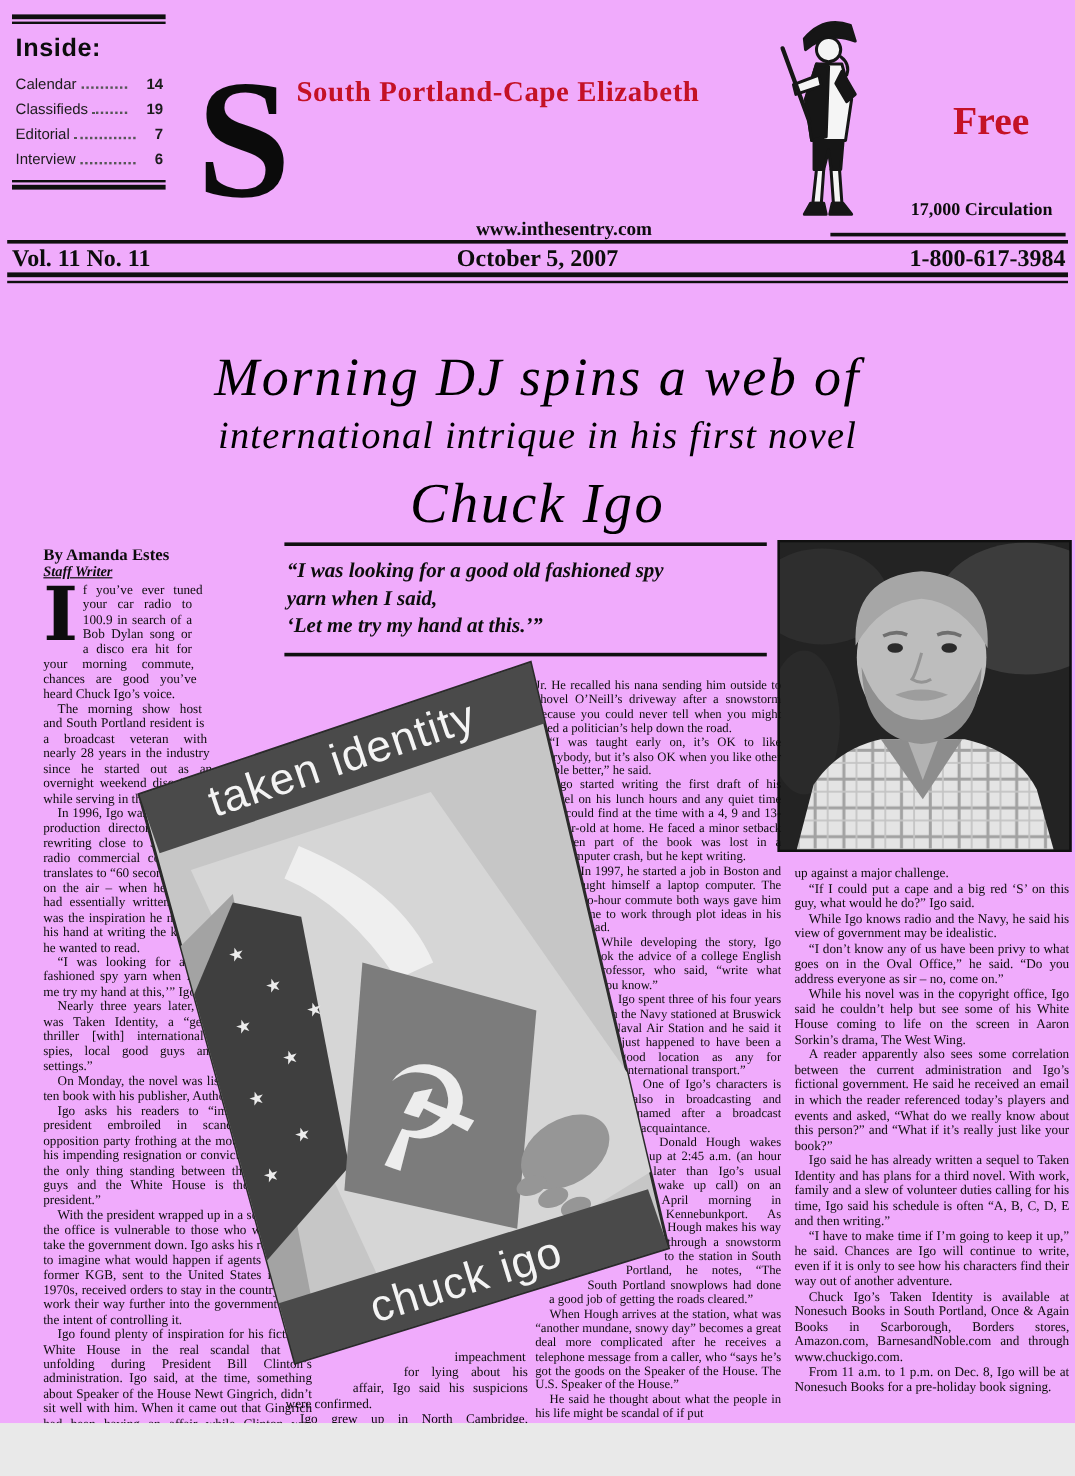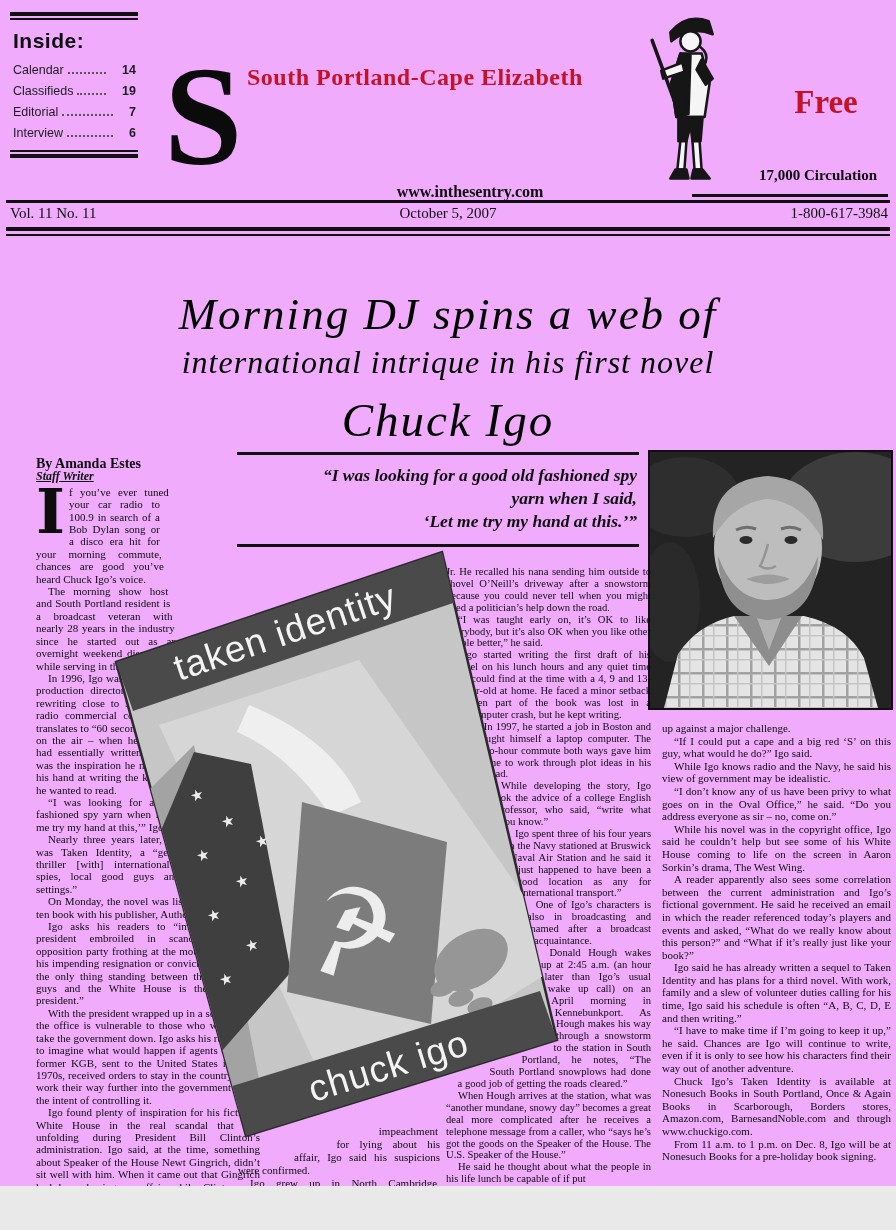--- a/index.html
+++ b/index.html
@@ -32,38 +32,38 @@
   .free{position:absolute;left:760px;top:84px;width:132px;text-align:center;
         font-weight:bold;font-size:33px;}
   .circ{position:absolute;left:742px;top:122px;width:152px;text-align:center;
         font-weight:bold;font-size:15px;margin-top:45px;}
   .minuteman{position:absolute;left:638px;top:10px;width:106px;height:186px;}
   .ground{position:absolute;left:692px;top:194px;width:196px;height:3px;background:#101010;}
 
   
   .bar-top{position:absolute;left:6px;top:200px;width:884px;height:3px;background:#101010;}
   .bar-row{position:absolute;left:6px;top:205px;width:884px;height:20px;
-           font-weight:normal;font-size:15px;}
+           font-weight:bold;font-size:20px;}
   .bar-row .v{position:absolute;left:4px;}
   .bar-row .d{position:absolute;left:0;right:0;text-align:center;}
   .bar-row .p{position:absolute;right:2px;}
   .bar-bot1{position:absolute;left:6px;top:227px;width:884px;height:4px;background:#101010;}
   .bar-bot2{position:absolute;left:6px;top:234px;width:884px;height:2px;background:#101010;}
 
   
   .headline{position:absolute;left:0;top:288px;width:896px;text-align:center;
             font-family:cursive;font-style:italic;color:#000;}
   .h-line1{font-size:45px;letter-spacing:2px;}
   .h-line2{font-size:32px;letter-spacing:1px;margin-top:4px;}
   .h-line3{font-size:47px;letter-spacing:2px;margin-top:12px;}
 
   
   .pullquote{position:absolute;left:237px;top:452px;width:402px;box-sizing:border-box;
              border-top:3px solid #101010;border-bottom:3px solid #101010;
-             padding:9px 2px 11px;text-align:right;font-weight:bold;font-style:italic;
+             padding:9px 2px 11px;text-align:left;font-weight:bold;font-style:italic;
              font-size:17.5px;line-height:1.32;}
 
   
   .photo{position:absolute;left:648px;top:450px;width:245px;height:260px;
          border:2px solid #101010;box-sizing:border-box;background:#222;}
   .photo svg{display:block;width:100%;height:100%;}
 
   
   .cover{position:absolute;left:99px;top:540px;width:470px;height:610px;z-index:3;}
   .cover svg{display:block;width:100%;height:100%;}
@@ -273,21 +273,21 @@
     <div>
         <p class="cont">Jr. He recalled his nana sending him outside to shovel O’Neill’s driveway after a snowstorm because you could never tell when you might need a politician’s help down the road.</p>
         <p>“I was taught early on, it’s OK to like everybody, but it’s also OK when you like other people better,” he said.</p>
         <p>Igo started writing the first draft of his novel on his lunch hours and any quiet time he could find at the time with a 4, 9 and 13-year-old at home. He faced a minor setback when part of the book was lost in a computer crash, but he kept writing.</p>
         <p>In 1997, he started a job in Boston and bought himself a laptop computer. The two-hour commute both ways gave him time to work through plot ideas in his head.</p>
         <p>While developing the story, Igo took the advice of a college English professor, who said, “write what you know.”</p>
         <p>Igo spent three of his four years in the Navy stationed at Bruswick Naval Air Station and he said it “just happened to have been a good location as any for international transport.”</p>
         <p>One of Igo’s characters is also in broadcasting and named after a broadcast acquaintance.</p>
         <p>Donald Hough wakes up at 2:45 a.m. (an hour later than Igo’s usual wake up call) on an April morning in Kennebunkport. As Hough makes his way through a snowstorm to the station in South Portland, he notes, “The South Portland snowplows had done a good job of getting the roads cleared.”</p>
         <p>When Hough arrives at the station, what was “another mundane, snowy day” becomes a great deal more complicated after he receives a telephone message from a caller, who “says he’s got the goods on the Speaker of the House. The U.S. Speaker of the House.”</p>
-        <p>He said he thought about what the people in his life lunch be capable of if put</p>
+        <p>He said he thought about what the people in his life might be scandal of if put</p>
       </div>
   </div>
 
   <div class="col" id="col4">
     <div>
         <p class="cont">up against a major challenge.</p>
         <p>“If I could put a cape and a big red ‘S’ on this guy, what would he do?” Igo said.</p>
         <p>While Igo knows radio and the Navy, he said his view of government may be idealistic.</p>
         <p>“I don’t know any of us have been privy to what goes on in the Oval Office,” he said. “Do you address everyone as sir – no, come on.”</p>
         <p>While his novel was in the copyright office, Igo said he couldn’t help but see some of his White House coming to life on the screen in Aaron Sorkin’s drama, The West Wing.</p>

